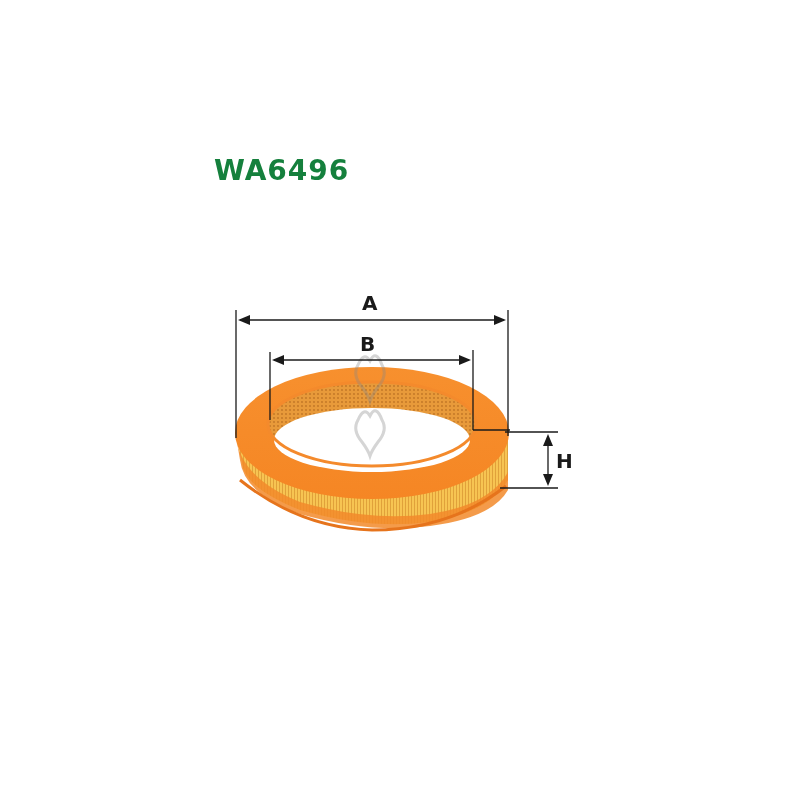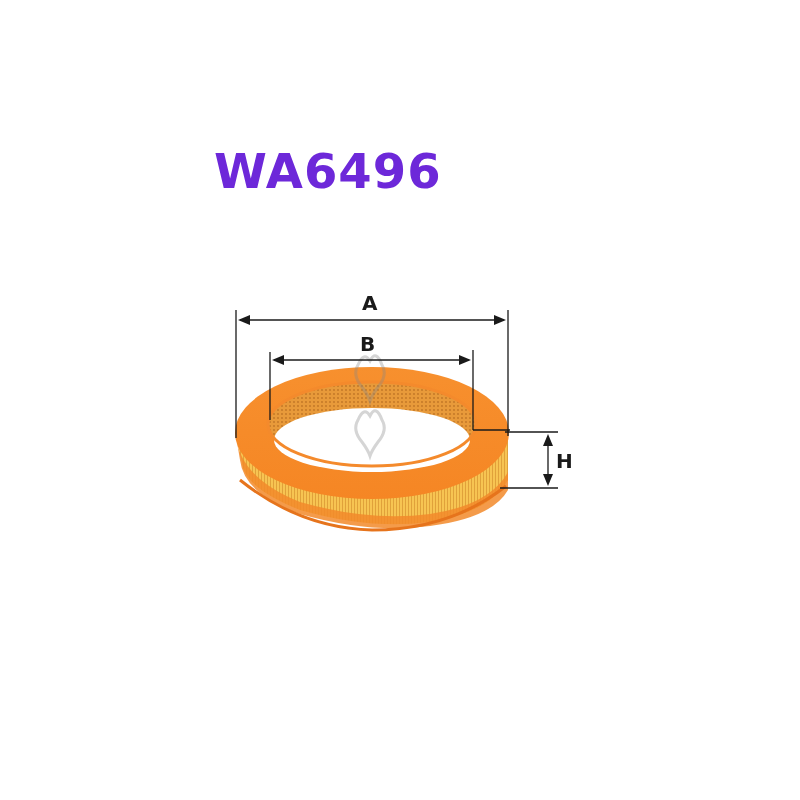--- a/index.html
+++ b/index.html
@@ -1,20 +1,20 @@
 <!DOCTYPE html>
 <html><head>
   <meta charset="utf-8">
   <style>
     html, body { margin: 0; padding: 0; background: #ffffff; }
     body { width: 800px; height: 800px; position: relative; overflow: hidden; font-family: "Liberation Sans", sans-serif; }
     .title {
       position: absolute; left: 214px; top: 146px;
-      font-family: "DejaVu Sans", sans-serif; font-weight: bold; font-size: 48px;
-      letter-spacing: 1px; color: #6d28d9; line-height: 50px;
+      font-family: "DejaVu Sans", sans-serif; font-weight: bold; font-size: 28px;
+      letter-spacing: 1px; color: #15803d; line-height: 50px;
     }
     .diagram { position: absolute; left: 0; top: 0; width: 800px; height: 800px; }
     .dim-label {
       position: absolute; font-family: "DejaVu Sans", sans-serif; font-weight: bold;
       font-size: 20px; color: #1a1a1a; line-height: 22px;
     }
   </style>
 </head>
 <body>
 

